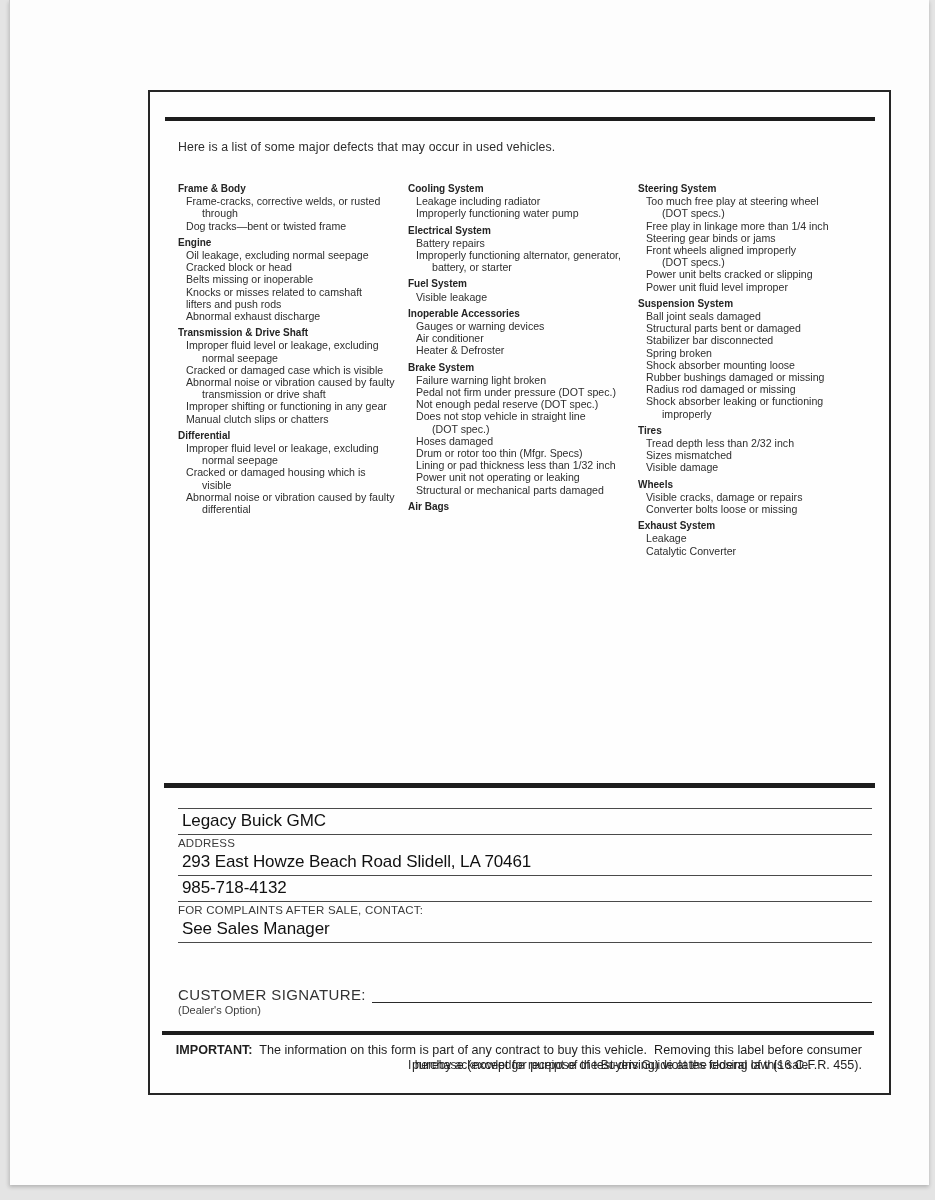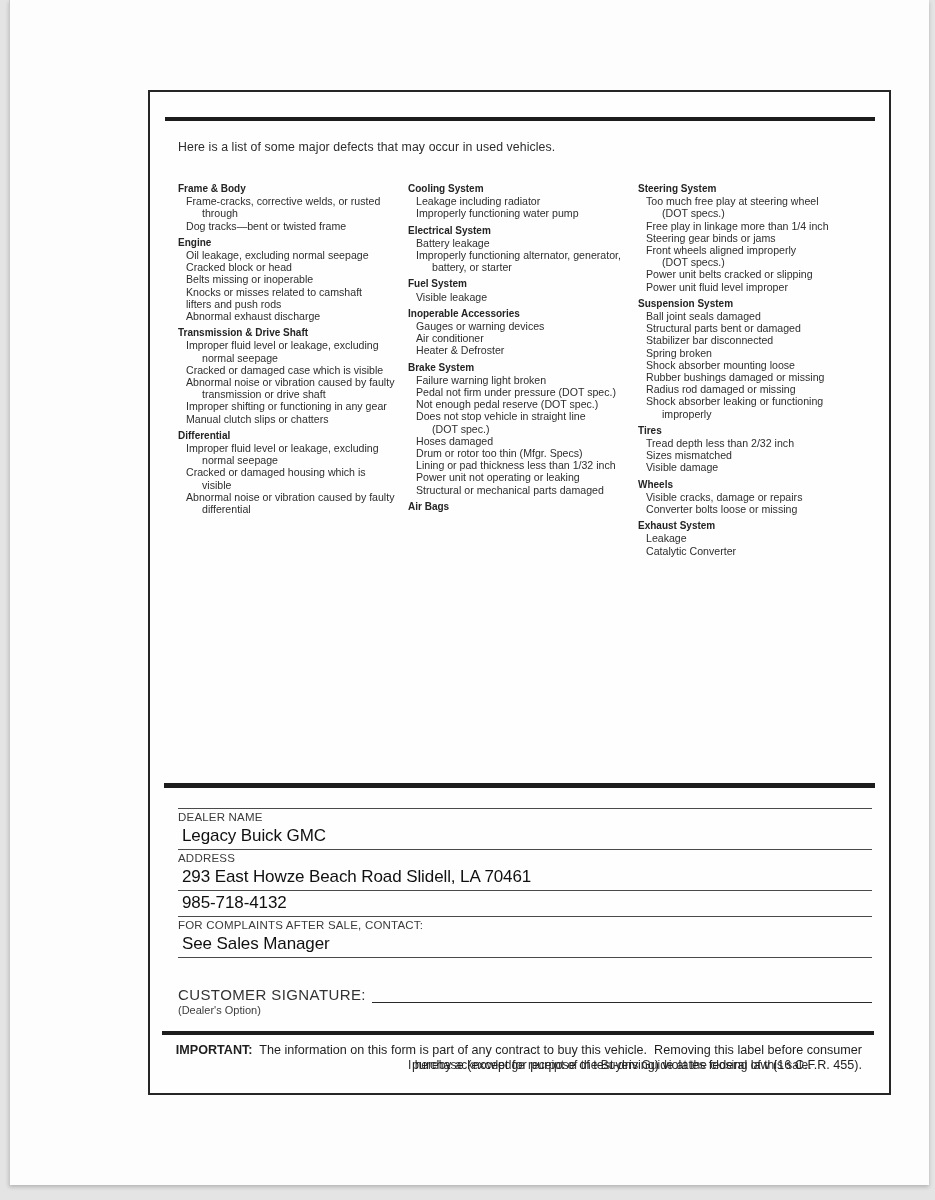--- a/index.html
+++ b/index.html
@@ -137,21 +137,21 @@
             </div>
           </div>
           <div class="col">
             <div class="sec">
               <div class="sec-title">Cooling System</div>
               <div class="dline i0">Leakage including radiator</div>
               <div class="dline i0">Improperly functioning water pump</div>
             </div>
             <div class="sec">
               <div class="sec-title">Electrical System</div>
-              <div class="dline i0">Battery leakage</div>
+              <div class="dline i0">Battery repairs</div>
               <div class="dline i0">Improperly functioning alternator, generator,</div>
               <div class="dline i1">battery, or starter</div>
             </div>
             <div class="sec">
               <div class="sec-title">Fuel System</div>
               <div class="dline i0">Visible leakage</div>
             </div>
             <div class="sec">
               <div class="sec-title">Inoperable Accessories</div>
               <div class="dline i0">Gauges or warning devices</div>
@@ -215,21 +215,20 @@
               <div class="dline i0">Leakage</div>
               <div class="dline i0">Catalytic Converter</div>
             </div>
           </div>
         </div>
 
       <div class="rule mid"></div>
 
       <div class="fields">
         <div class="hline"></div>
-        <div class="flabel">DEALER NAME</div>
         <div class="fvalue">Legacy Buick GMC</div>
         <div class="hline"></div>
         <div class="flabel">ADDRESS</div>
         <div class="fvalue">293 East Howze Beach Road Slidell, LA 70461</div>
         <div class="hline"></div>
         <div class="fvalue">985-718-4132</div>
         <div class="hline"></div>
         <div class="flabel">FOR COMPLAINTS AFTER SALE, CONTACT:</div>
         <div class="fvalue">See Sales Manager</div>
         <div class="hline"></div>

